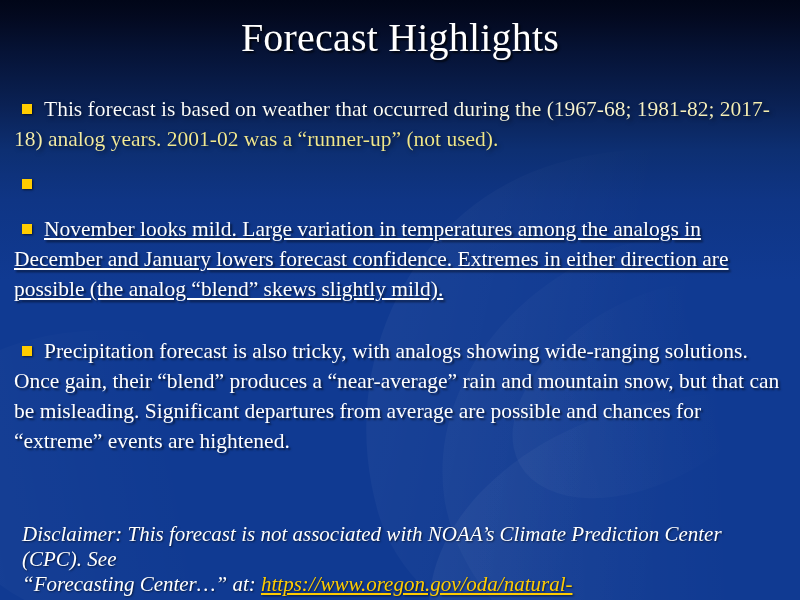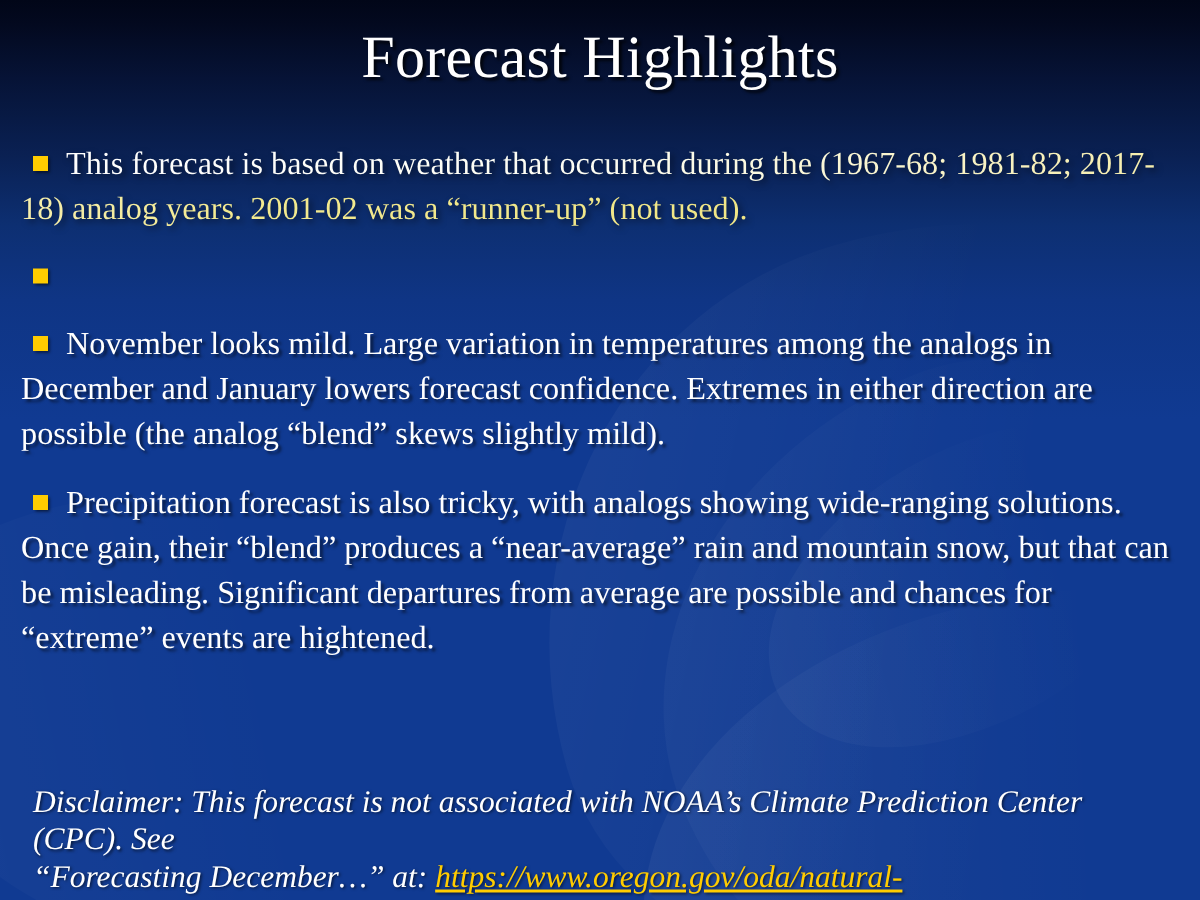--- a/index.html
+++ b/index.html
@@ -134,21 +134,21 @@
     background-clip: text;
     color: transparent;
     -webkit-text-fill-color: transparent;
     text-shadow: none;
     filter: drop-shadow(2px 2px 2px rgba(0,0,0,0.55));
     text-align: right;
   }
 
   .b1 { margin-bottom: 15px; }
   .b2 { margin-bottom: 15px; }
-  .b3 { margin-bottom: 16px; }
+  .b3 { margin-bottom: 32px; text-decoration: underline; }
   .b4 { margin-bottom: 10px; }
 
   
   .disclaimer {
     position: absolute;
     top: 522px;
     left: 22px;
     width: 756px;
     font-size: 21px;
     line-height: 25px;
@@ -193,16 +193,16 @@
 
     <div class="bullet b4">
       <span class="marker"></span><span class="txt">Precipitation forecast is also tricky, with analogs showing wide-ranging solutions.  Once gain, their “blend” produces a “near-average” rain and mountain snow, but that can be misleading.  Significant departures from average are possible and chances for “extreme” events are hightened.</span>
     </div>
 
   </div>
 
   <div class="disclaimer">
     <span>Disclaimer:  This forecast is not associated with NOAA’s Climate Prediction Center (CPC).  See</span>
     <br>
-    <span>“Forecasting December…” at: </span><a class="link" href="#">https://www.oregon.gov/oda/natural-resources/pages/weather.aspx</a><span>.</span>
+    <span>“Forecasting Center…” at: </span><a class="link" href="#">https://www.oregon.gov/oda/natural-resources/pages/weather.aspx</a><span>.</span>
   </div>
 
 </div>
 
 </body></html>

